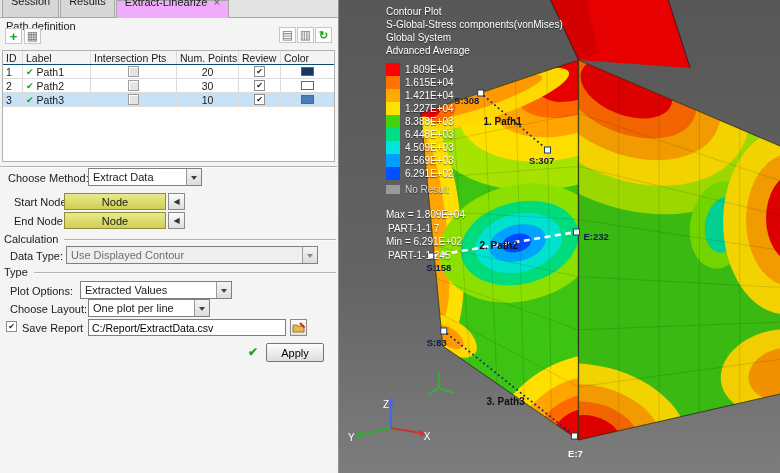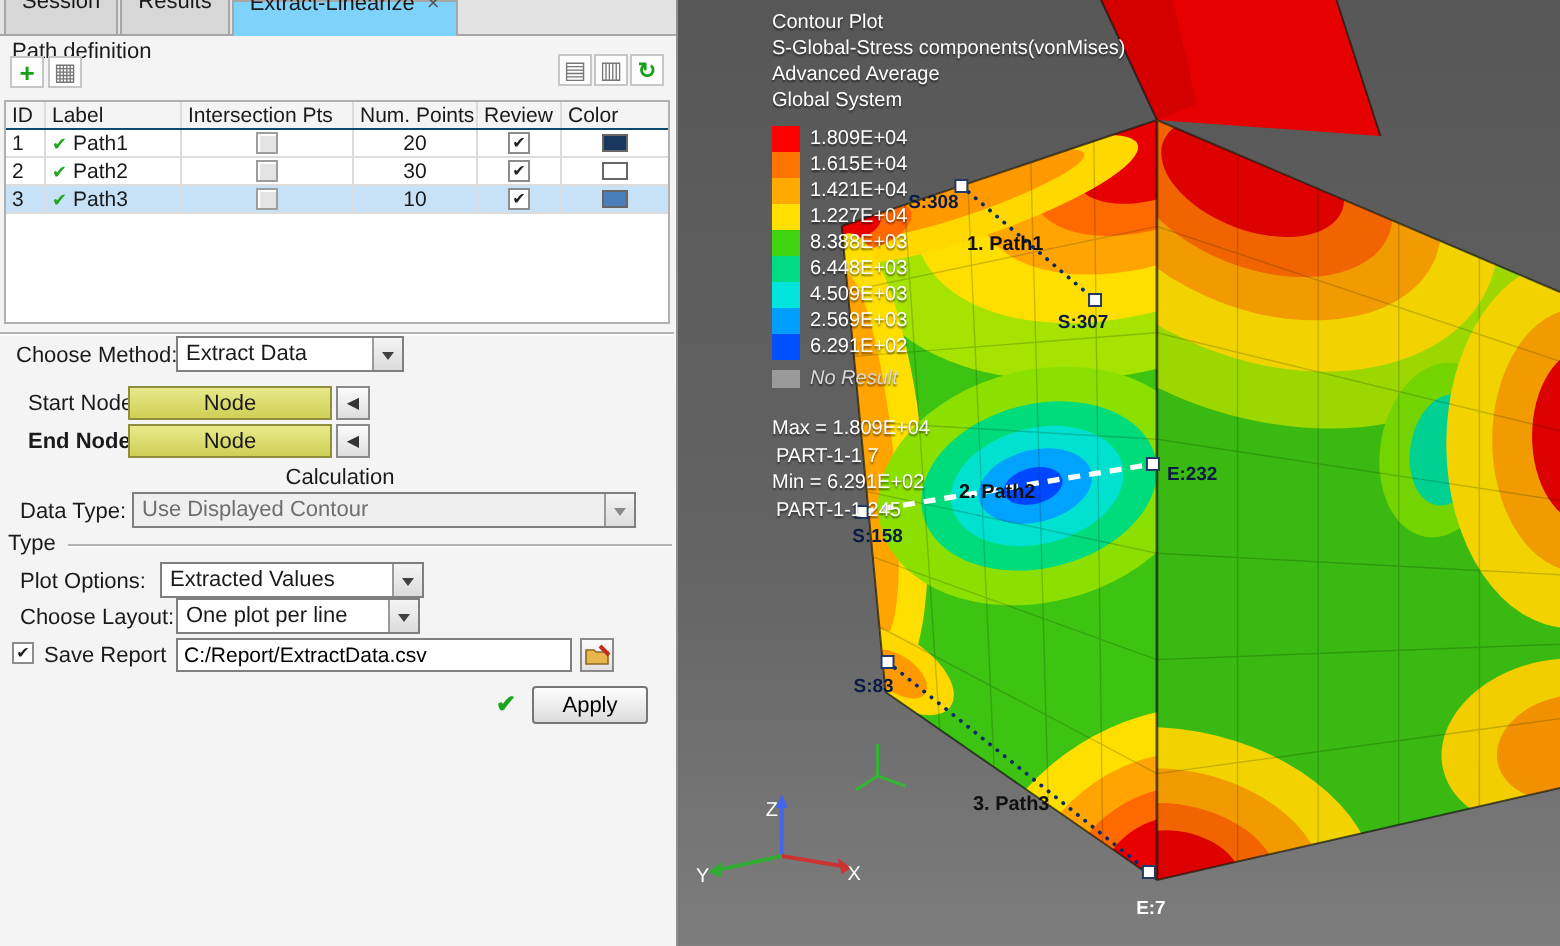--- a/index.html
+++ b/index.html
@@ -3,21 +3,21 @@
 <meta charset="utf-8">
 <style>
   * { box-sizing:border-box; margin:0; padding:0; }
   html,body { width:780px; height:473px; overflow:hidden; font-family:"Liberation Sans",sans-serif; font-size:11px; color:#1a1a1a; background:#fff; }
   #app { position:relative; width:780px; height:473px; display:flex; }
 
   
   #left-panel { position:relative; width:339px; height:473px; background:#f4f4f4; border-right:1px solid #8f8f8f; flex:none; }
   #tabbar { position:absolute; left:0; top:0; right:0; height:18px; background:#e3e3e3; border-bottom:1px solid #a6a6a6; display:flex; align-items:flex-end; padding-left:2px; }
   .tab { height:16px; padding:1px 8px 16px; border:1px solid #a6a6a6; border-bottom:none; background:#d7d7d7; margin-right:1px; display:flex; gap:6px; align-items:center; white-space:nowrap; }
-  .tab.active { background:#7dd3fc; height:18px; margin-bottom:-1px; }
+  .tab.active { background:#f0abfc; height:18px; margin-bottom:-1px; }
   .tab .x { color:#555; font-size:11px; line-height:1; }
   .sect-title { position:absolute; left:6px; top:20px; }
   .tool { position:absolute; width:17px; height:16px; display:flex; align-items:center; justify-content:center; border:1px solid #c6c6c6; background:#fdfdfd; font-size:11px; }
   .tool.green { color:#18a018; font-weight:bold; font-size:13px; }
   .tool.gray { color:#777; font-size:12px; }
 
   #path-table { position:absolute; left:2px; top:50px; width:333px; height:112px; background:#fff; border:1px solid #b0b0b0; }
   .trow { display:grid; grid-template-columns:20px 68px 86px 62px 42px 1fr; height:14px; border-bottom:1px solid #dcdcdc; }
   .trow.head { background:#f4f4f4; border-bottom:1px solid #0c4a6e; }
   .trow.sel { background:#c7e1f7; }
@@ -45,21 +45,21 @@
   #apply-btn { position:absolute; left:266px; top:343px; width:58px; height:19px; border:1px solid #767676; border-radius:2px; background:linear-gradient(#fdfdfd,#dcdcdc); font:inherit; }
   .applycheck { position:absolute; left:248px; top:345px; color:#1ea51e; font-size:12px; font-weight:bold; }
 
   
   #viewport { position:relative; flex:1; height:473px; overflow:hidden; }
   #scene { position:absolute; inset:0; }
   #legend { position:absolute; left:7px; top:5px; color:#fff; text-shadow:0 1px 1px rgba(0,0,0,.55); font-size:10px; line-height:13px; z-index:2;padding-left:40px; }
   .lrow { display:flex; align-items:center; height:13px; gap:5px; }
   .lsw { width:14px; height:13px; flex:none; }
   #legend .bar { margin-top:6px; }
-  .noresult { margin-top:3px;font-style:italic; }
+  .noresult { margin-top:3px; }
   .noresult .lsw { height:9px; }
   .noresult span { color:#d8d8d8; }
   .mm { margin-top:12px; }
   .mm div { white-space:nowrap; line-height:13.5px; }
   .part { padding-left:2px; }
   svg text { font-family:"Liberation Sans",sans-serif; }
   .nlab { font-size:9.5px; font-weight:bold; fill:#0a1c46; }
   .wlab { fill:#ffffff; }
   .plab { font-size:10px; font-weight:bold; fill:#101010; }
   .mk { fill:#ffffff; stroke:#233a66; stroke-width:1; }
@@ -184,46 +184,46 @@
     </div>
 
     <div class="lbl" style="left:14px; top:196px;">Start Node</div>
     <div class="collector" style="left:64px; top:193px;">
         <span>Node</span>
       </div>
     <div class="mini" style="left:168px; top:193px;">
         <span>◀</span>
       </div>
 
-    <div class="lbl" style="left:14px; top:215px;font-weight:bold;">End Node</div>
+    <div class="lbl" style="left:14px; top:215px;">End Node</div>
     <div class="collector" style="left:64px; top:212px;">
         <span>Node</span>
       </div>
     <div class="mini" style="left:168px; top:212px;">
         <span>◀</span>
       </div>
 
-    <div class="sectline" style="top:233px;flex-direction:column;">
+    <div class="sectline" style="top:233px;">
       <span>Calculation</span>
         <span class="line"></span>
     </div>
     <div class="lbl" style="left:10px; top:250px;">Data Type:</div>
     <div class="combo disabled" style="left:66px; top:246px; width:252px;">
       <span class="cval">Use Displayed Contour</span>
       <span class="cbtn">
           <span class="darr" style="border-top-color:#8a8a8a;"></span>
         </span>
     </div>
 
     <div class="sectline" style="top:266px;">
       <span>Type</span>
         <span class="line"></span>
     </div>
     <div class="lbl" style="left:10px; top:285px;">Plot Options:</div>
-    <div class="combo" style="left:80px; top:281px; width:132px;">
+    <div class="combo" style="left:80px; top:281px; width:152px;">
       <span class="cval">Extracted Values</span>
       <span class="cbtn">
           <span class="darr"></span>
         </span>
     </div>
     <div class="lbl" style="left:10px; top:303px;">Choose Layout:</div>
     <div class="combo" style="left:88px; top:299px; width:122px;">
       <span class="cval">One plot per line</span>
       <span class="cbtn">
           <span class="darr"></span>
@@ -400,22 +400,22 @@
         <polygon points="-30,3 -30,11 -37,8" fill="#33aa33"></polygon>
         <text x="-8" y="-20" fill="#fff" font-size="10">Z</text>
         <text x="33" y="12" fill="#fff" font-size="10">X</text>
         <text x="-43" y="13" fill="#fff" font-size="10">Y</text>
       </g>
     </svg>
 
     <div id="legend">
       <div>Contour Plot</div>
       <div>S-Global-Stress components(vonMises)</div>
+      <div>Global System</div>
       <div>Advanced Average</div>
-      <div>Global System</div>
 
       <div class="bar">
         <div class="lrow">
             <span class="lsw" style="background: rgb(255, 0, 0);"></span>
             <span>1.809E+04</span>
           </div>
         <div class="lrow">
             <span class="lsw" style="background: rgb(255, 115, 0);"></span>
             <span>1.615E+04</span>
           </div>

